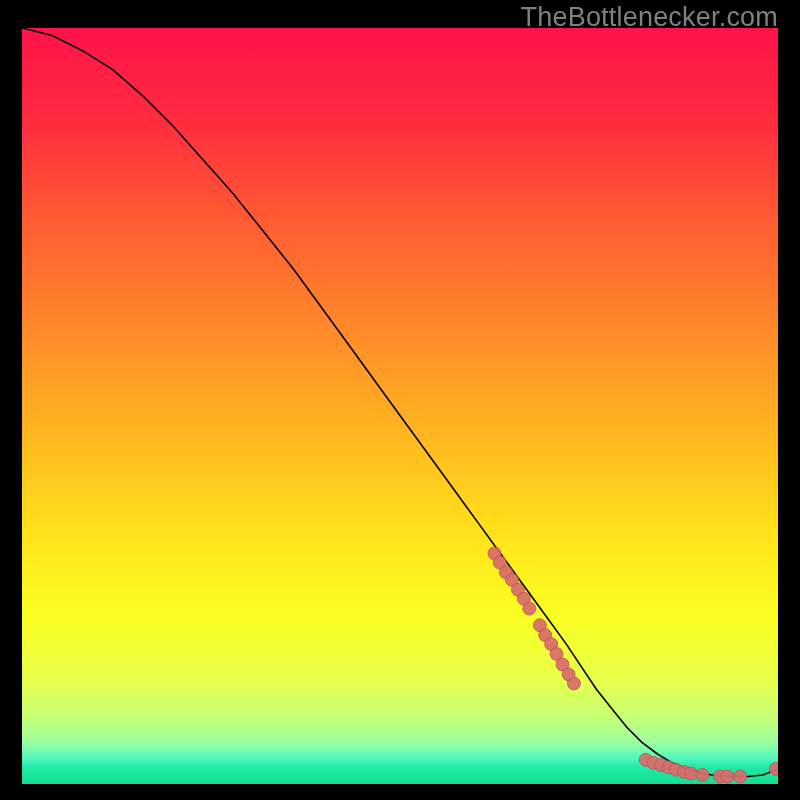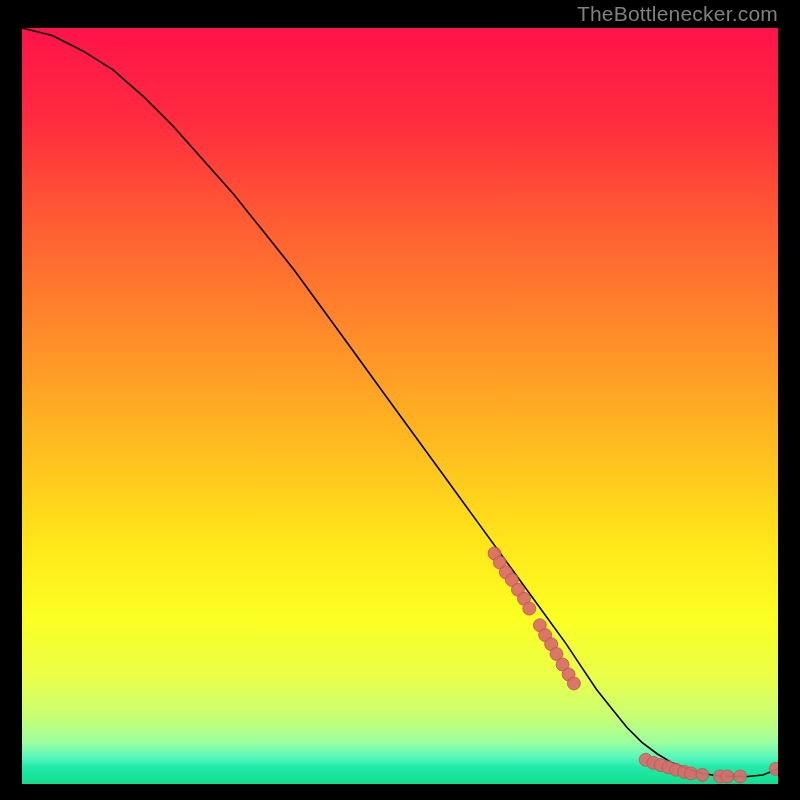--- a/index.html
+++ b/index.html
@@ -9,21 +9,21 @@
     background: #000000;
     position: relative;
     font-family: Arial, Helvetica, sans-serif;
     overflow: hidden;
   }
   .attribution {
     position: absolute;
     top: 2px;
     right: 22px;
     color: #808080;
-    font-size: 21px;
+    font-size: 27px;
     font-weight: normal;
     letter-spacing: 0.2px;
   }
   .plot-area {
     position: absolute;
     left: 22px;
     top: 28px;
     width: 756px;
     height: 756px;
   }

